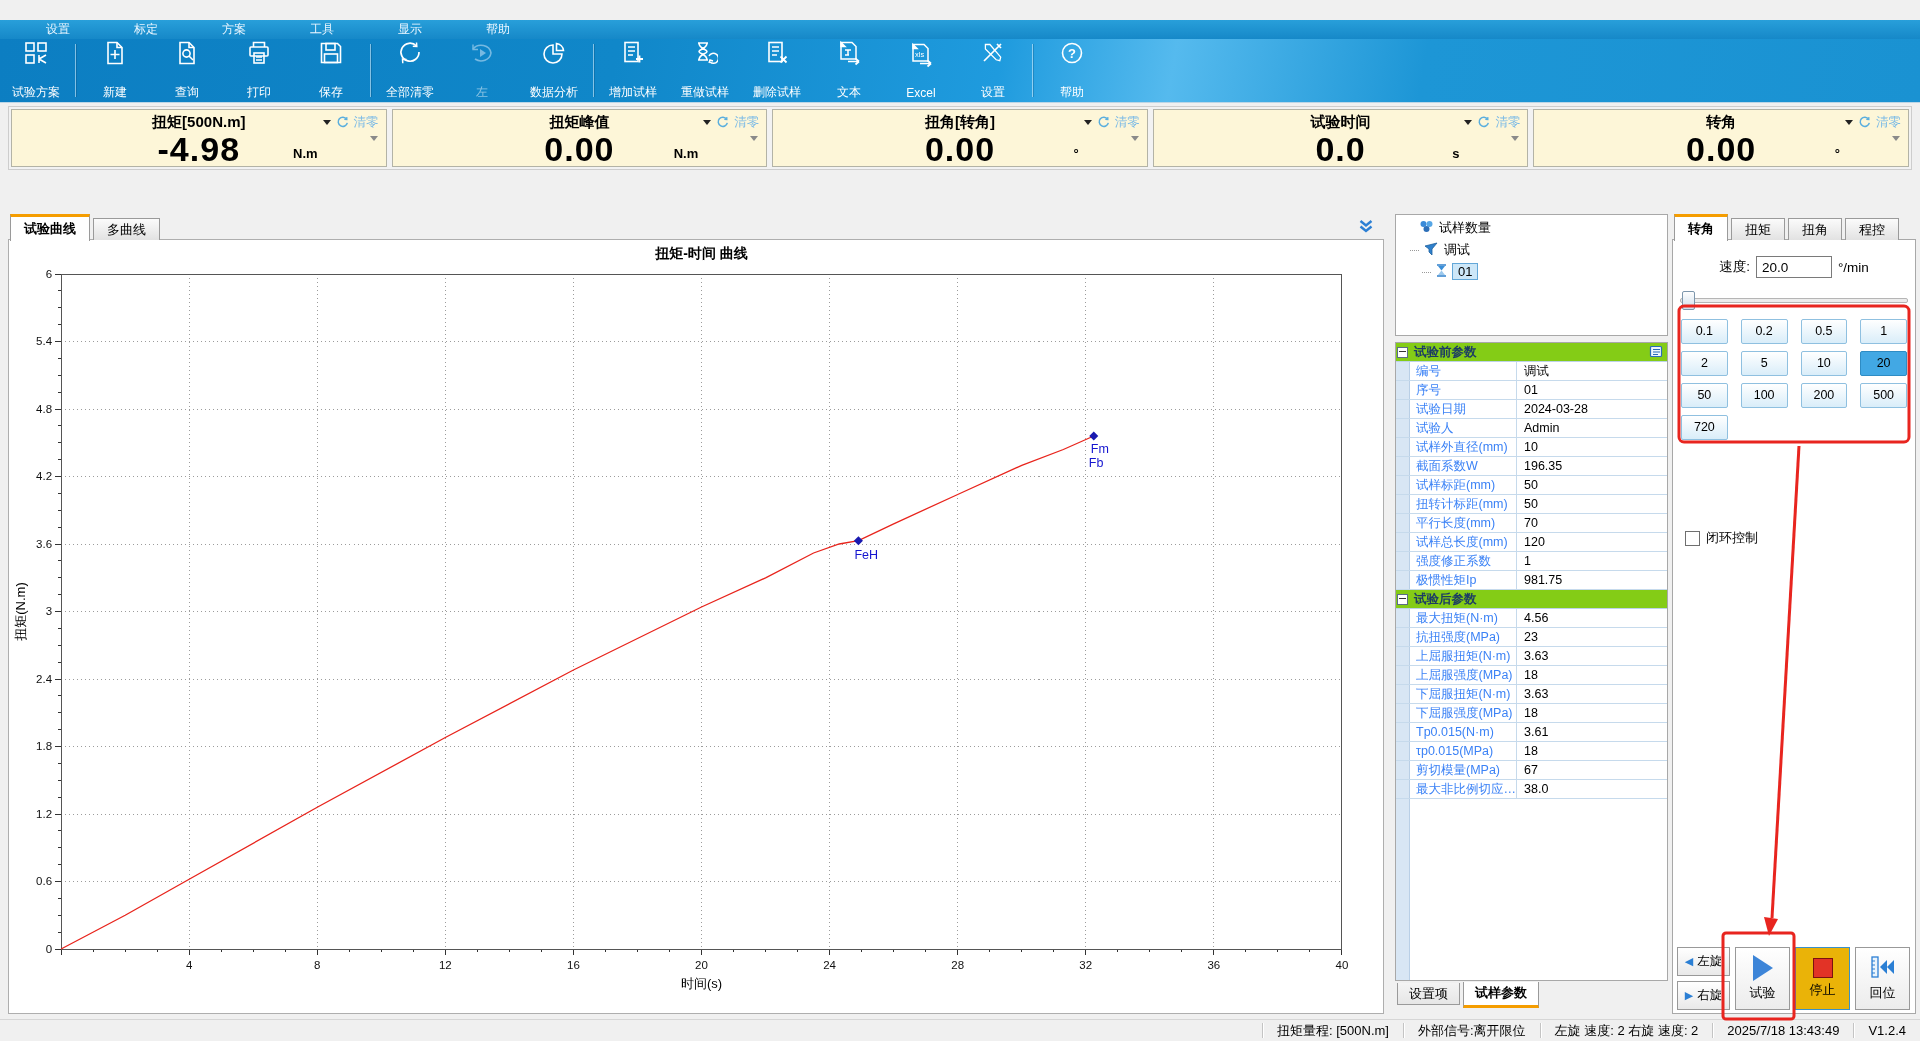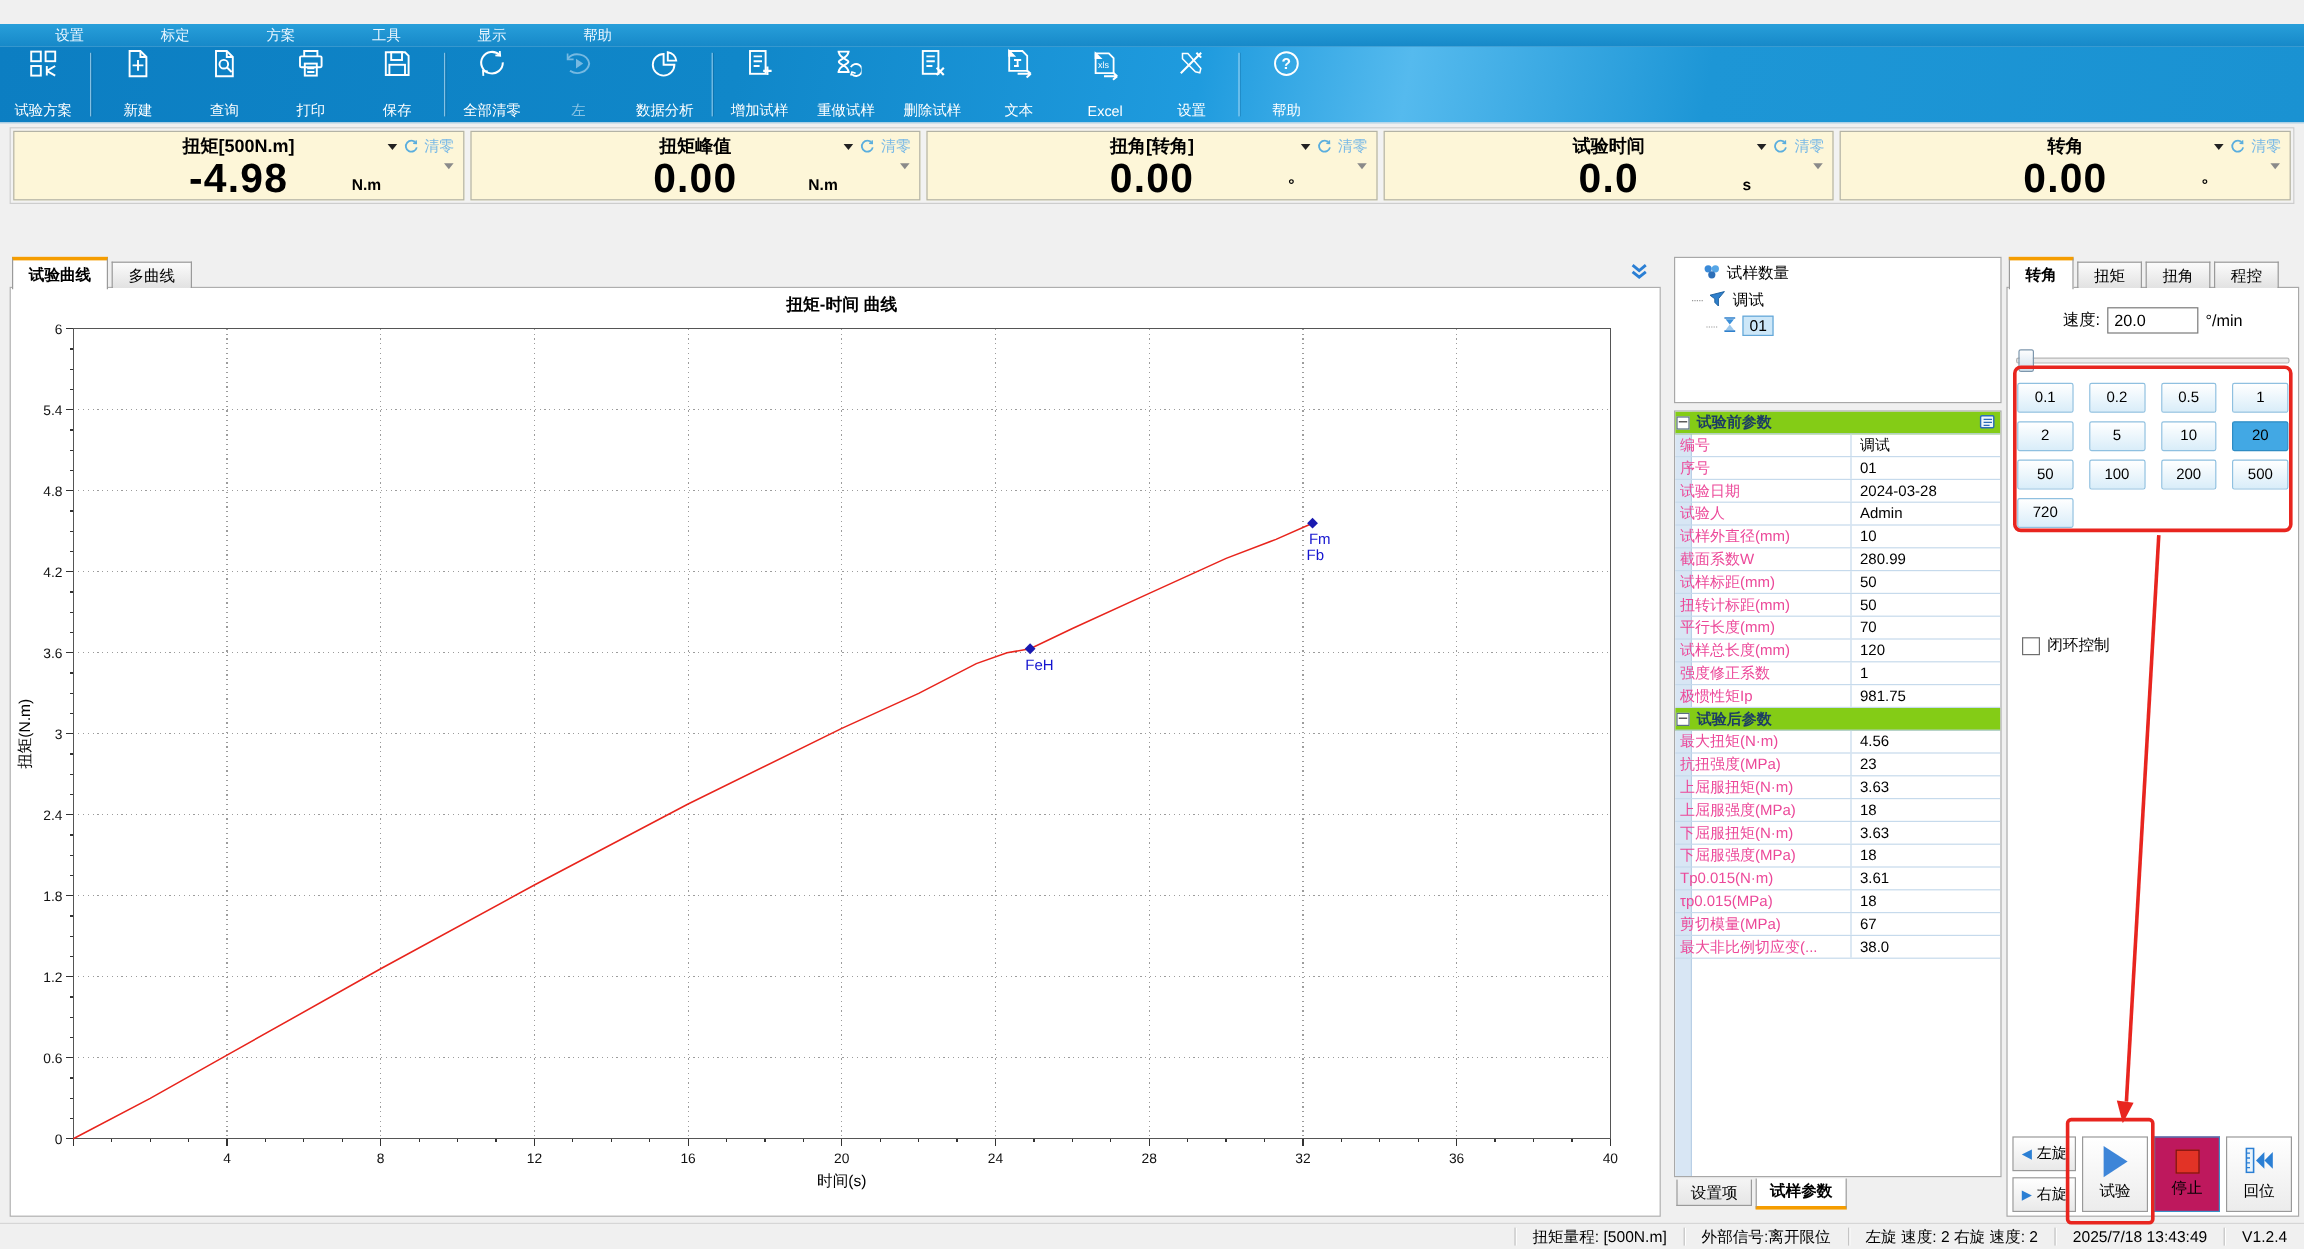--- a/index.html
+++ b/index.html
@@ -58,21 +58,21 @@
   .tdot{border-bottom:1px dotted #999;height:1px;}
   .leaf-sel{background:#cde7f8;border:1px solid #63a7d8;padding:0 5px;line-height:15px;}
   .grid-box{position:absolute;top:130px;left:0;right:0;bottom:33px;background:#fff;border:1px solid #a8a8a8;overflow:hidden;box-sizing:border-box;}
   .pg-strip{position:absolute;left:0;top:0;bottom:0;width:13px;background:#d8e6f4;border-right:1px solid #b9cfe6;}
   .pg{position:relative;margin-left:0;}
   .pg-sec{display:flex;align-items:center;height:18px;background:#84cc16;border-bottom:1px solid #bdd3e8;font-size:12.5px;font-weight:bold;color:#1c3c64;}
   .pg-sec .sq{width:9px;height:9px;border:1px solid #5a6e84;background:#fff;margin:0 6px 0 1px;position:relative;flex:0 0 auto;}
   .pg-sec .sq::after{content:"";position:absolute;left:1px;right:1px;top:3px;height:1px;background:#333;}
   .pg-sec .clip{margin-left:auto;margin-right:4px;}
   .pg-row{display:flex;height:18px;line-height:18px;border-bottom:1px solid #c6daec;font-size:12.5px;}
-  .pg-row .l{width:147px;padding-left:4px;border-right:1px solid #c6daec;color:#ec4899;box-sizing:border-box;
+  .pg-row .l{width:121px;padding-left:20px;border-right:1px solid #c6daec;color:#3b82f6;box-sizing:border-box;
              white-space:nowrap;overflow:hidden;text-overflow:ellipsis;}
   .pg-row .v{flex:1;padding-left:7px;color:#000;white-space:nowrap;overflow:hidden;}
   .btabs{position:absolute;bottom:0;left:0;right:0;height:31px;display:flex;align-items:flex-start;padding-left:2px;}
   .btab{height:21px;line-height:21px;padding:0 11px;background:linear-gradient(#f4f4f4,#e6e6e6);
         border:1px solid #9a9a9a;border-top:none;font-size:13px;margin-right:3px;}
   .btab.active{height:23px;background:#fff;border-bottom:3px solid #f59d00;font-weight:bold;margin-top:-1px;z-index:3;}
   
   .right-panel{position:absolute;left:1672px;top:212px;width:244px;height:802px;}
   .rp-body{position:absolute;top:27px;left:0;right:0;bottom:0;background:#fff;border:1px solid #a8a8a8;box-sizing:border-box;}
   .speed-row{margin-top:16px;display:flex;justify-content:center;align-items:center;gap:6px;font-size:13.5px;}
@@ -88,21 +88,21 @@
   .spd.sel{background:#42a8e4;border-color:#2e8cc4;}
   .cl-row{position:absolute;top:289px;left:12px;display:flex;align-items:center;gap:6px;font-size:13px;}
   .cb{width:13px;height:13px;border:1px solid #6f6f6f;background:#fff;}
   .rp-controls{position:absolute;bottom:3px;left:4px;right:4px;height:63px;display:flex;gap:5px;align-items:stretch;}
   .jog{display:flex;flex-direction:column;gap:5px;width:53px;}
   .jog-btn{flex:1;display:flex;align-items:center;justify-content:center;gap:4px;background:linear-gradient(#fff,#e9e9e9);
            border:1px solid #999;font-size:12.5px;}
   .jarrow{color:#2b7fd4;font-size:11px;}
   .big{width:55px;display:flex;flex-direction:column;align-items:center;justify-content:center;gap:3px;
        background:linear-gradient(#fff,#ececec);border:1px solid #999;font-size:13px;box-sizing:border-box;}
-  .big.stop-on{background:#be185d;border-color:#3a90c8;}
+  .big.stop-on{background:#eab308;border-color:#3a90c8;}
   .play-tri{width:0;height:0;border-top:13px solid transparent;border-bottom:13px solid transparent;border-left:20px solid #3d85d8;}
   .stop-sq{width:20px;height:20px;background:#e23326;border:1px solid #7a1210;box-sizing:border-box;}
   
   .statusbar{position:absolute;bottom:0;left:0;right:0;height:21px;background:#f0f0f0;border-top:1px solid #d6d6d6;
              display:flex;align-items:center;font-size:13px;}
   .sb-fill{flex:1;}
   .sb-item{padding:0 14px;height:15px;line-height:15px;border-left:1px solid #c4c4c4;box-shadow:inset 1px 0 0 #fff;white-space:nowrap;}
   
   .overlay{position:absolute;inset:0;width:1920px;height:1041px;pointer-events:none;z-index:60;}
   .ann{fill:none;stroke:#e8251f;stroke-width:3;}
@@ -556,21 +556,21 @@
           <div class="pg-row">
             <span class="l">试验人</span>
             <span class="v">Admin</span>
           </div>
           <div class="pg-row">
             <span class="l">试样外直径(mm)</span>
             <span class="v">10</span>
           </div>
           <div class="pg-row">
             <span class="l">截面系数W</span>
-            <span class="v">280.99</span>
+            <span class="v">196.35</span>
           </div>
           <div class="pg-row">
             <span class="l">试样标距(mm)</span>
             <span class="v">50</span>
           </div>
           <div class="pg-row">
             <span class="l">扭转计标距(mm)</span>
             <span class="v">50</span>
           </div>
           <div class="pg-row">

